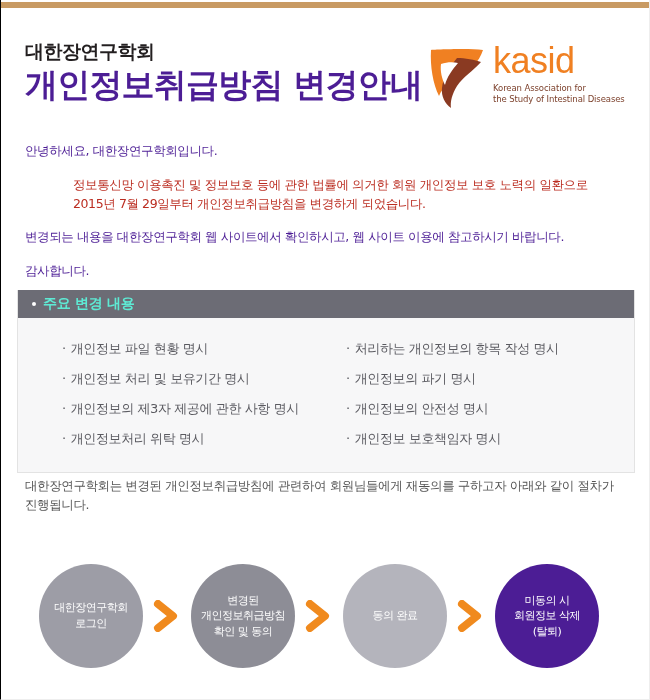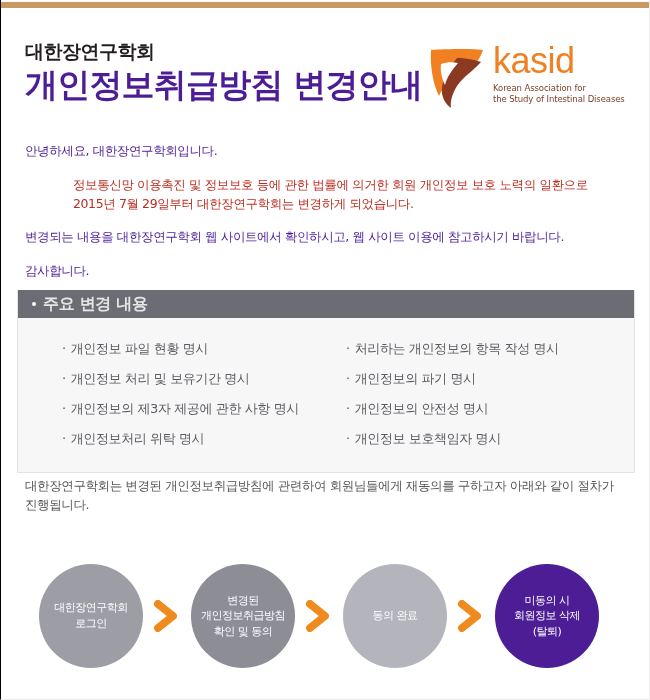--- a/index.html
+++ b/index.html
@@ -131,22 +131,22 @@
     padding-left: 14px;
   }
   .panel-bullet {
     width: 4px; height: 4px;
     background: #ffffff;
     border-radius: 50%;
     margin-right: 7px;
     flex: 0 0 auto;
   }
   .panel-title {
-    color: #e5e5e5;
-    font-size: 16px;
+    color: #5eead4;
+    font-size: 14px;
     font-weight: bold;
     letter-spacing: -0.3px;
   }
   .panel-body {
     padding: 22px 0 24px 0;
     display: flex;
   }
   .panel-col {
     width: 50%;
     padding-left: 44px;
@@ -244,21 +244,21 @@
         </div>
       </div>
     </div>
   </div>
 
   <div class="intro">
     <p class="para">안녕하세요, 대한장연구학회입니다.</p>
 
     <p class="para accent">
       <span>정보통신망 이용촉진 및 정보보호 등에 관한 법률에 의거한 회원 개인정보 보호 노력의 일환으로</span><br>
-      <span>2015년 7월 29일부터 대한장연구학회는 변경하게 되었습니다.</span>
+      <span>2015년 7월 29일부터 개인정보취급방침을 변경하게 되었습니다.</span>
     </p>
 
     <p class="para">변경되는 내용을 대한장연구학회 웹 사이트에서 확인하시고, 웹 사이트 이용에 참고하시기 바랍니다.</p>
 
     <p class="para last">감사합니다.</p>
   </div>
 
   <div class="panel">
     <div class="panel-header">
       <span class="panel-bullet"></span>

